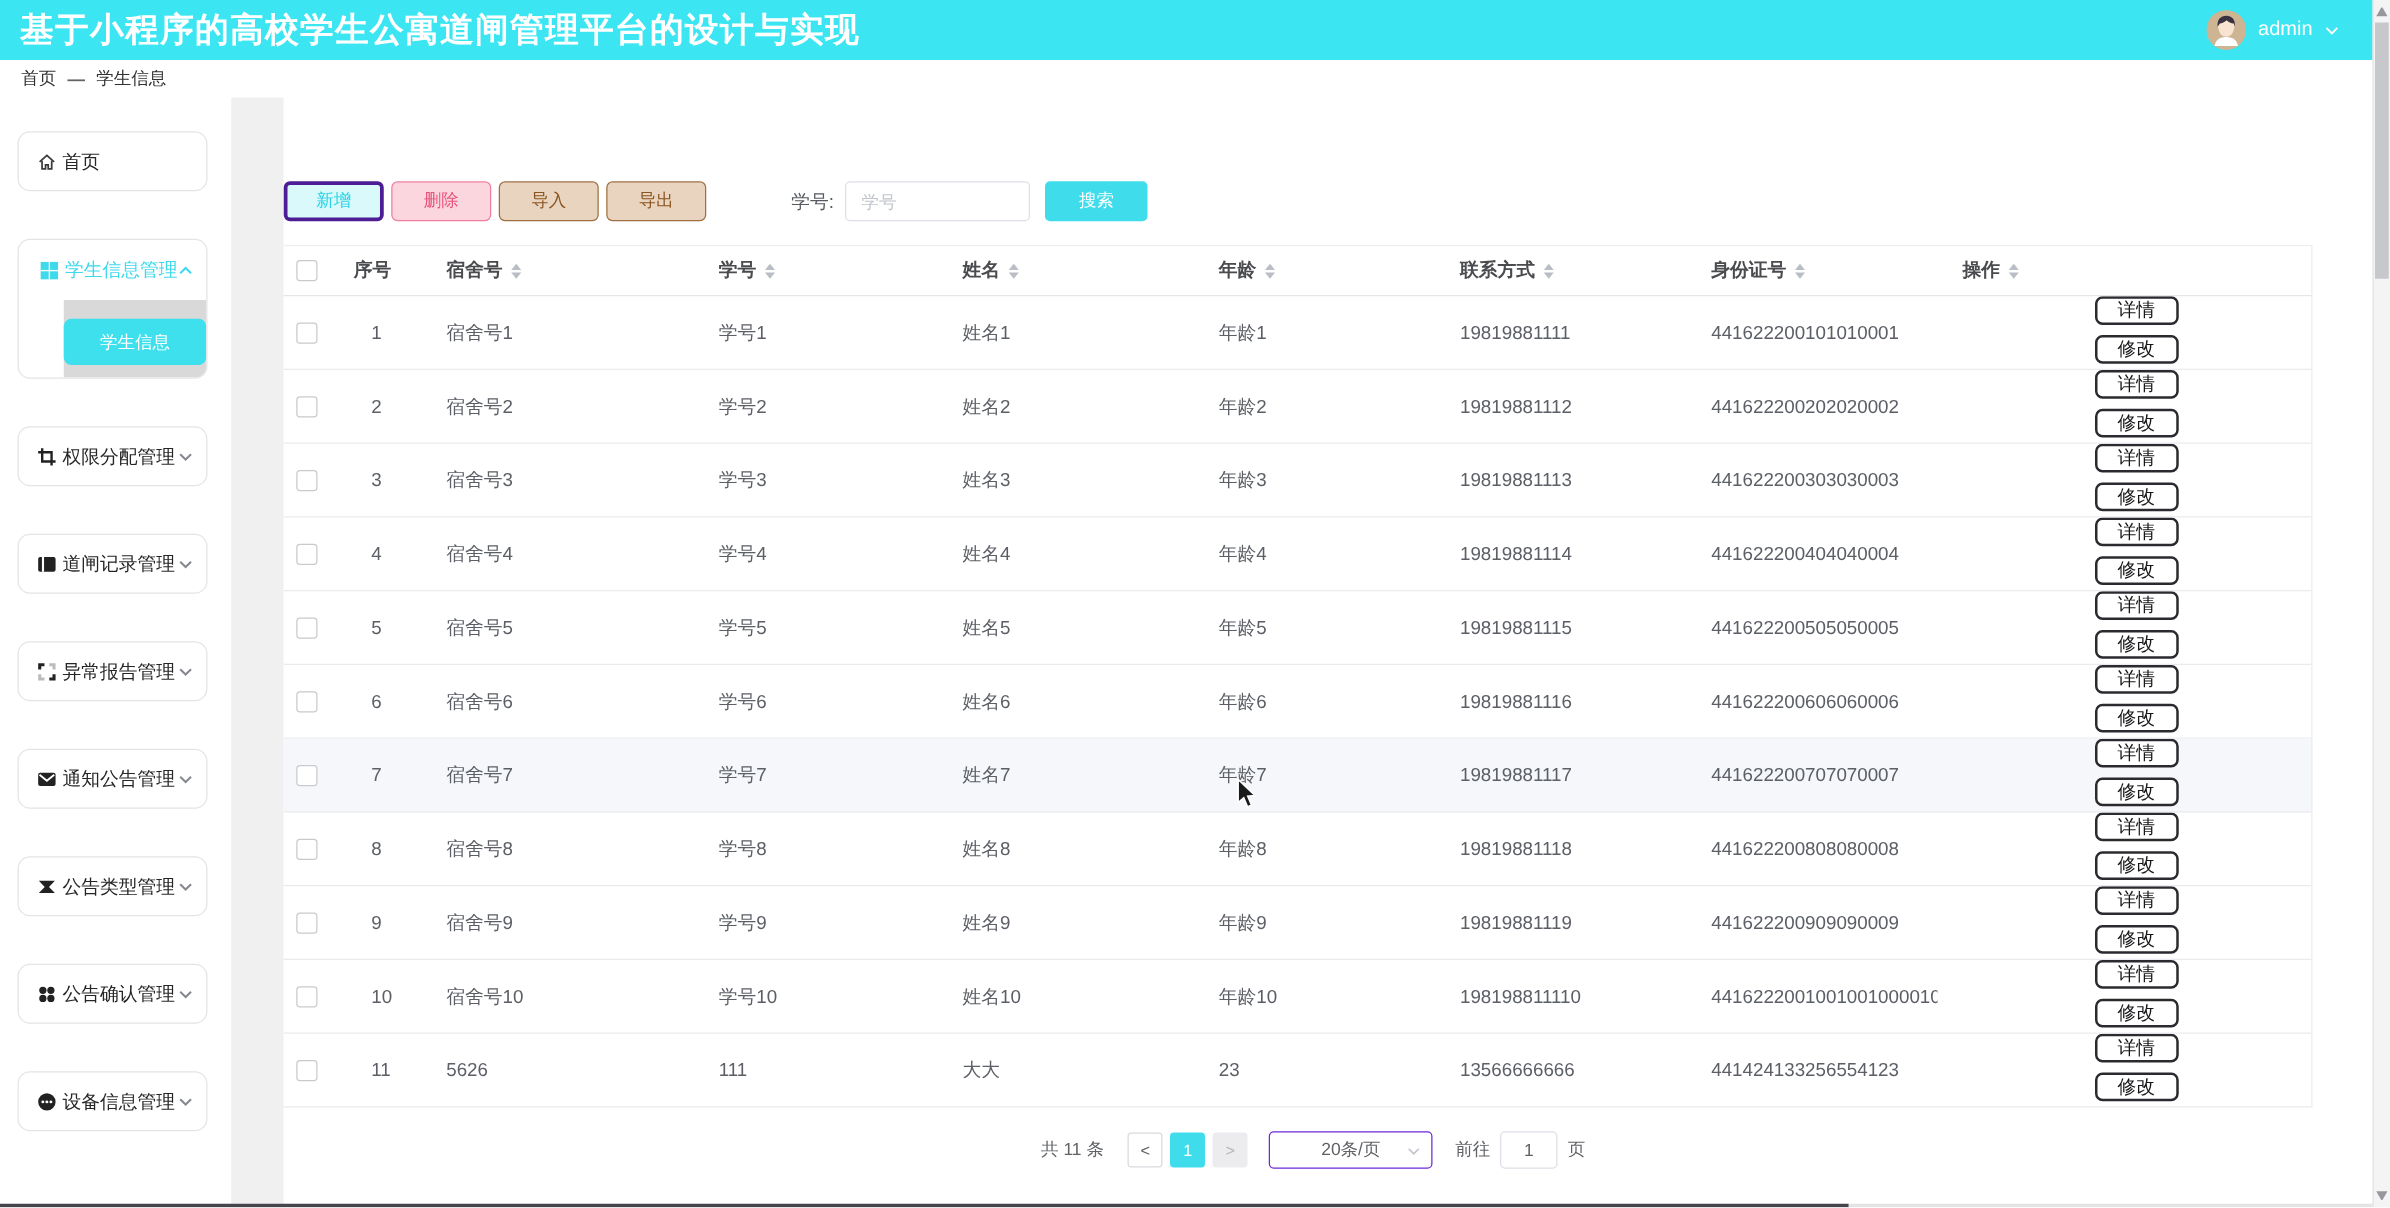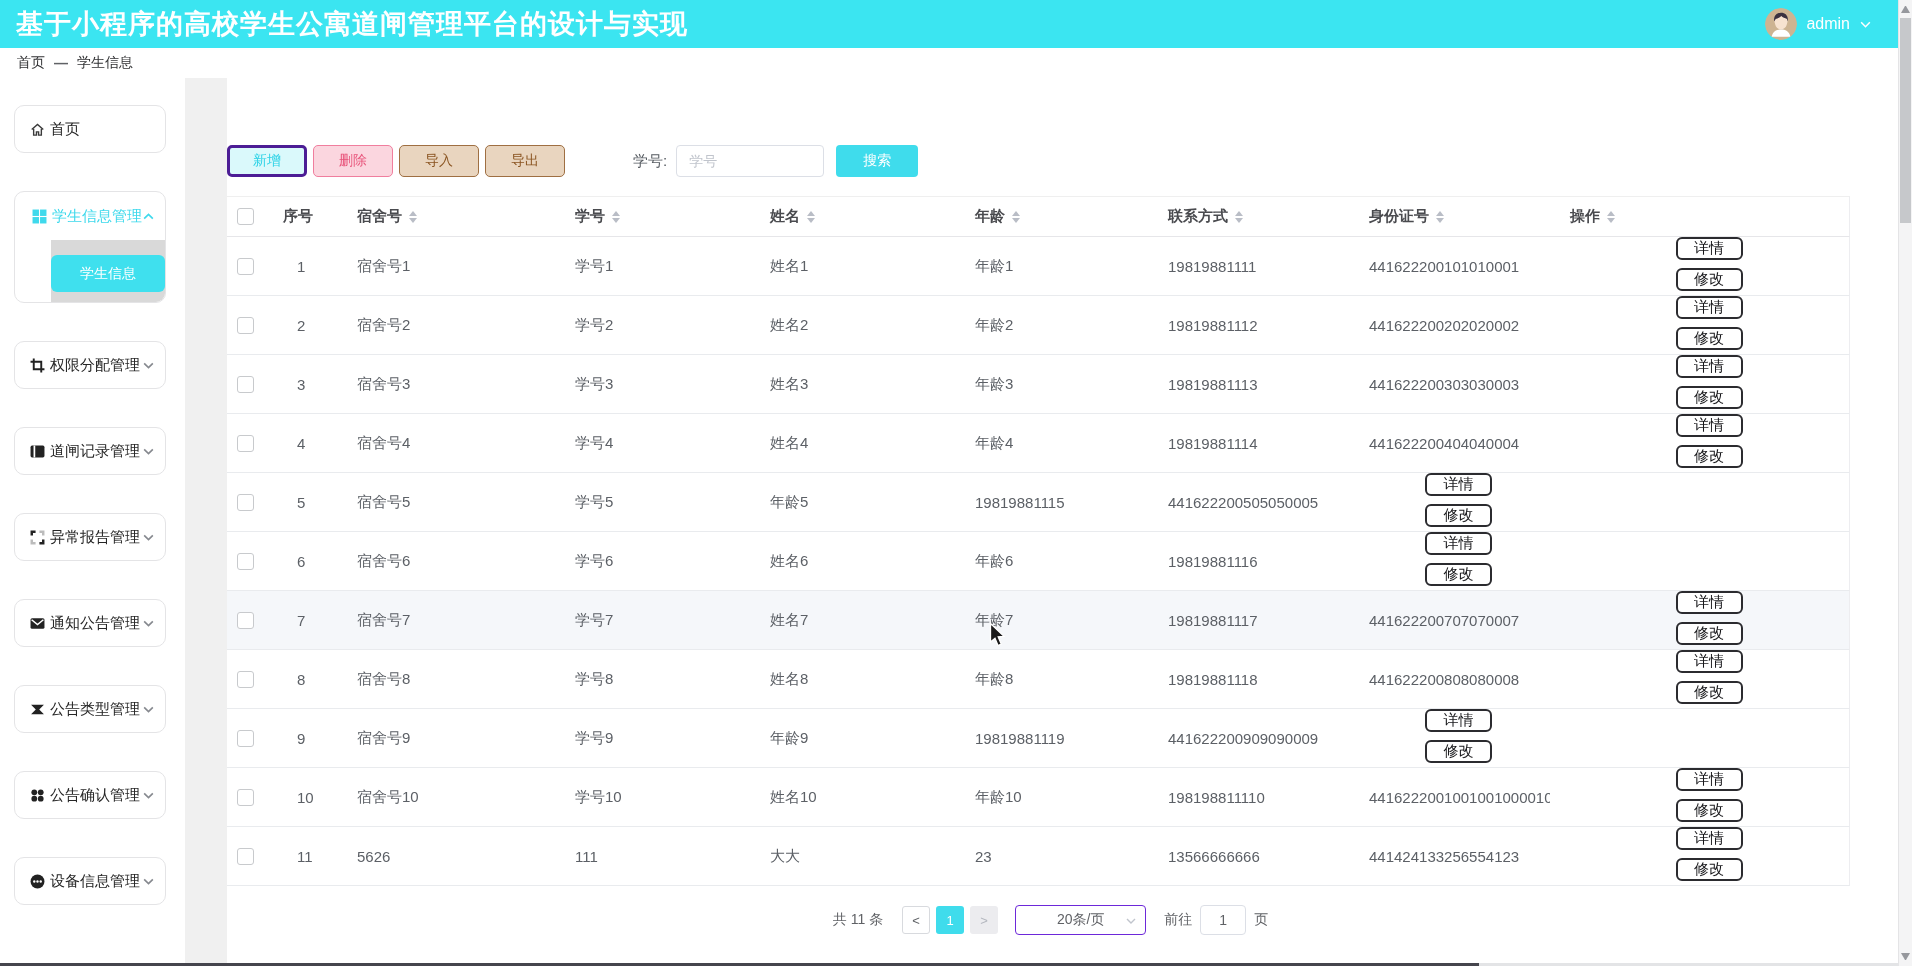--- a/index.html
+++ b/index.html
@@ -419,40 +419,42 @@
             </div>
   </div>
 
   <div class="trow">
     <div class="td td-cb">
               <span class="cb"></span>
             </div>
     <div class="td">5</div>
     <div class="td">宿舍号5</div>
     <div class="td">学号5</div>
+    <div class="td">姓名5</div>
     <div class="td">年龄5</div>
     <div class="td">19819881115</div>
     <div class="td">441622200505050005</div>
     <div class="td td-act">
               <button class="act-btn">详情</button>
               <button class="act-btn">修改</button>
               <button class="act-btn">删除</button>
             </div>
   </div>
 
   <div class="trow">
     <div class="td td-cb">
               <span class="cb"></span>
             </div>
     <div class="td">6</div>
     <div class="td">宿舍号6</div>
     <div class="td">学号6</div>
     <div class="td">姓名6</div>
     <div class="td">年龄6</div>
     <div class="td">19819881116</div>
+    <div class="td">441622200606060006</div>
     <div class="td td-act">
               <button class="act-btn">详情</button>
               <button class="act-btn">修改</button>
               <button class="act-btn">删除</button>
             </div>
   </div>
 
   <div class="trow hov">
     <div class="td td-cb">
               <span class="cb"></span>
@@ -489,20 +491,21 @@
             </div>
   </div>
 
   <div class="trow">
     <div class="td td-cb">
               <span class="cb"></span>
             </div>
     <div class="td">9</div>
     <div class="td">宿舍号9</div>
     <div class="td">学号9</div>
+    <div class="td">姓名9</div>
     <div class="td">年龄9</div>
     <div class="td">19819881119</div>
     <div class="td">441622200909090009</div>
     <div class="td td-act">
               <button class="act-btn">详情</button>
               <button class="act-btn">修改</button>
               <button class="act-btn">删除</button>
             </div>
   </div>
 

